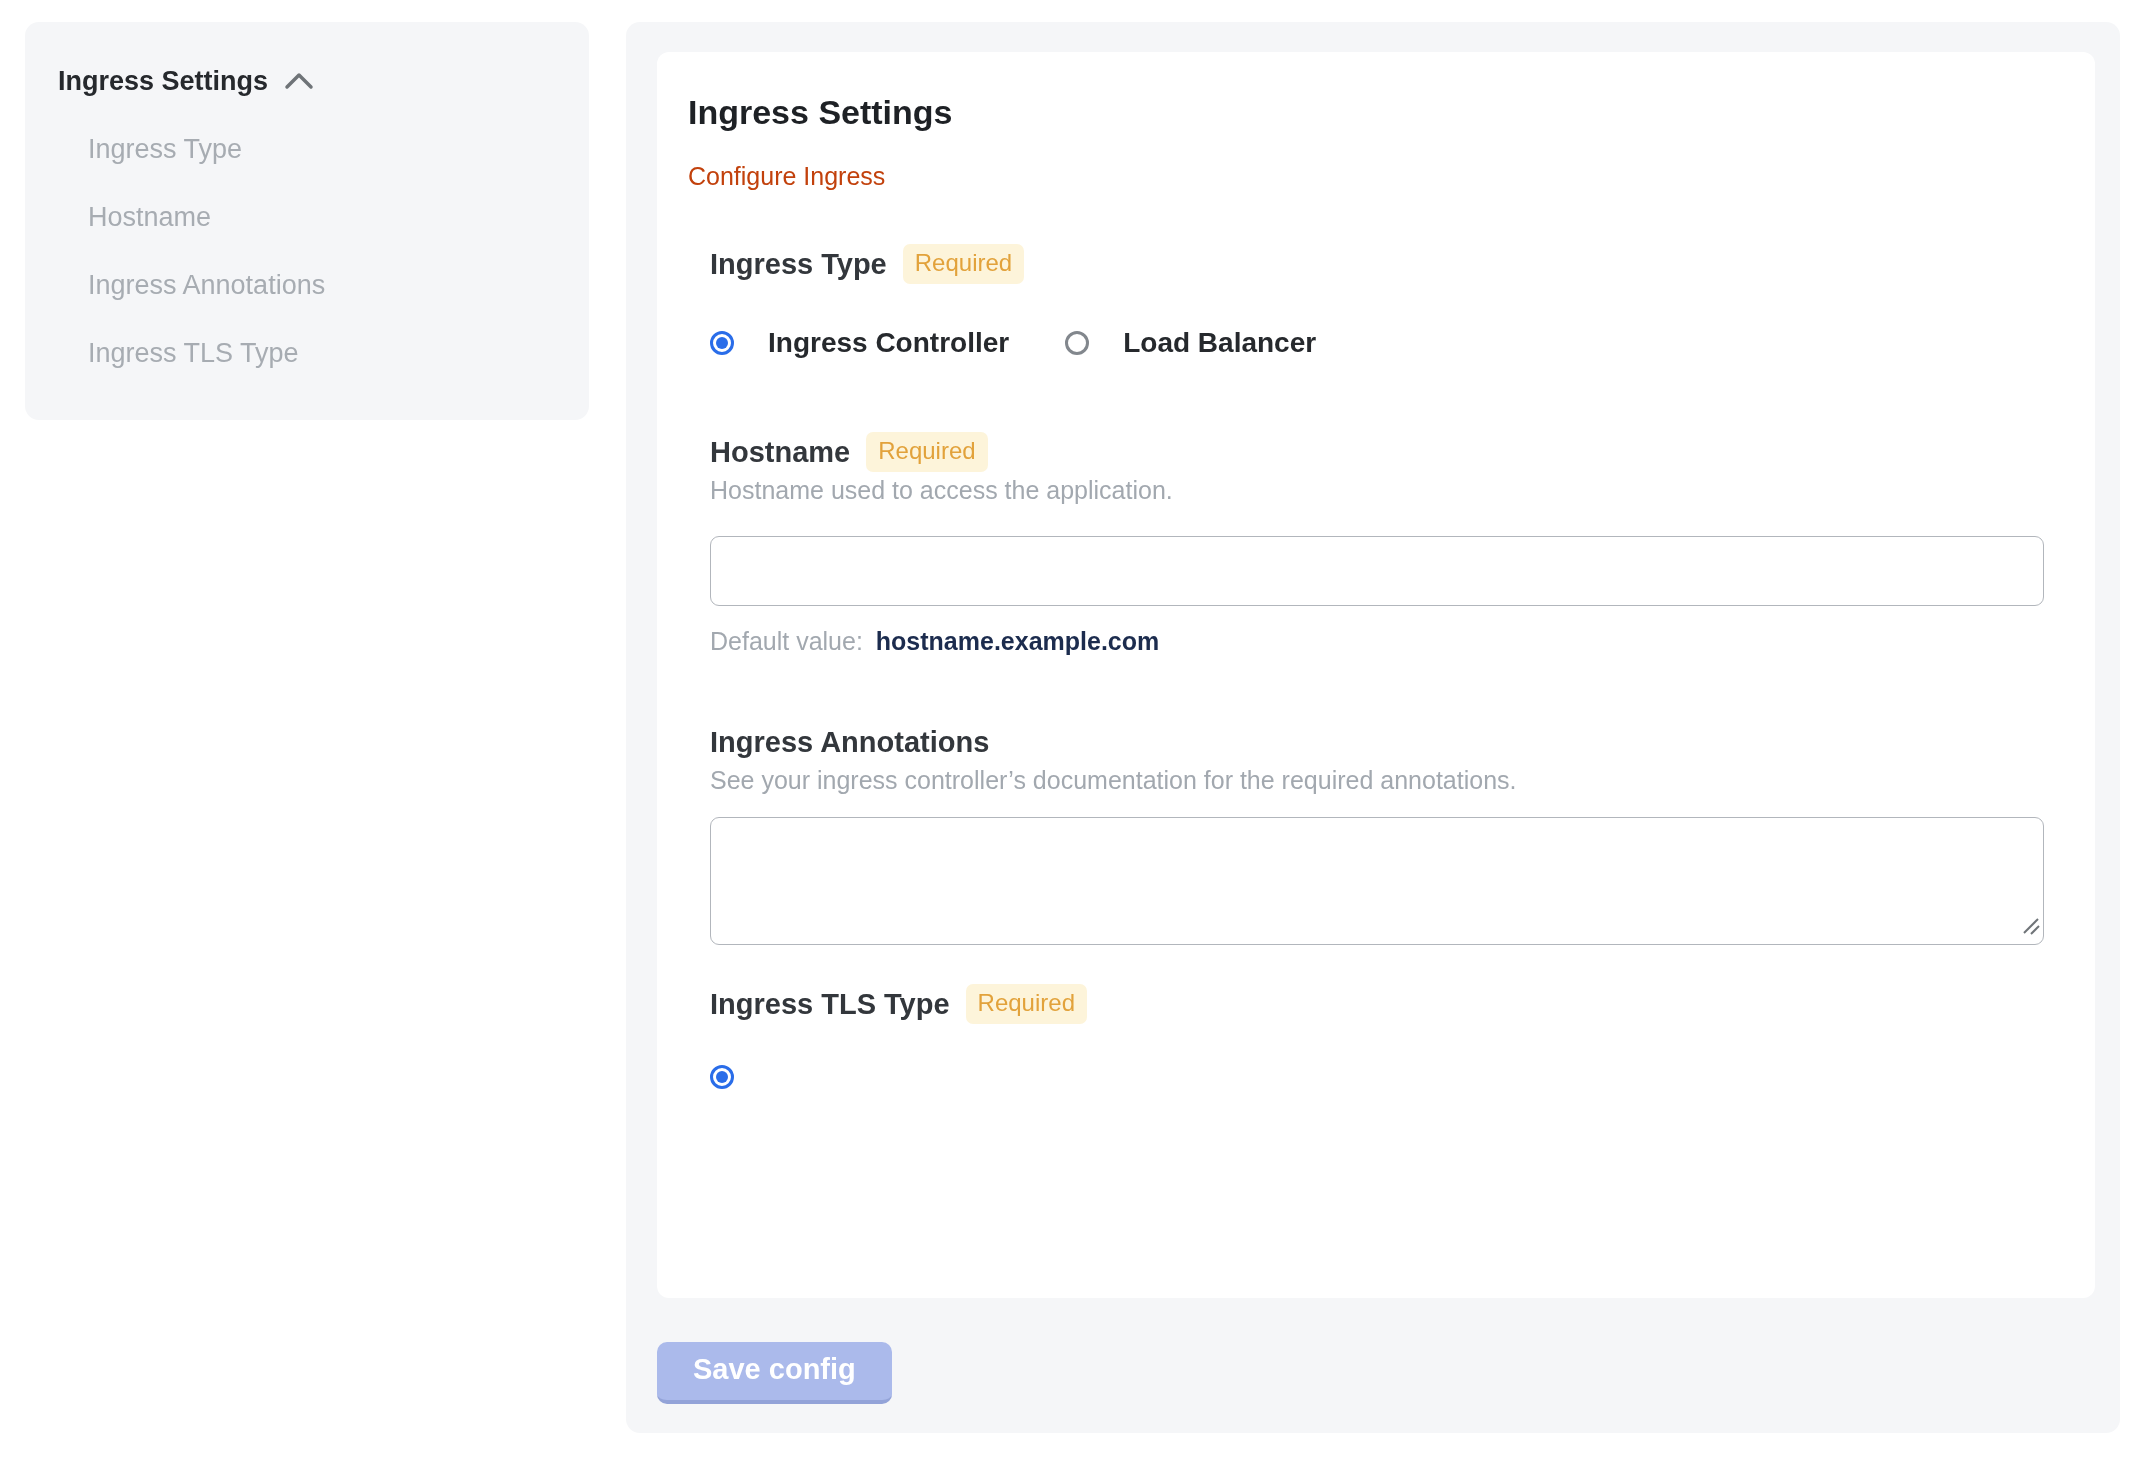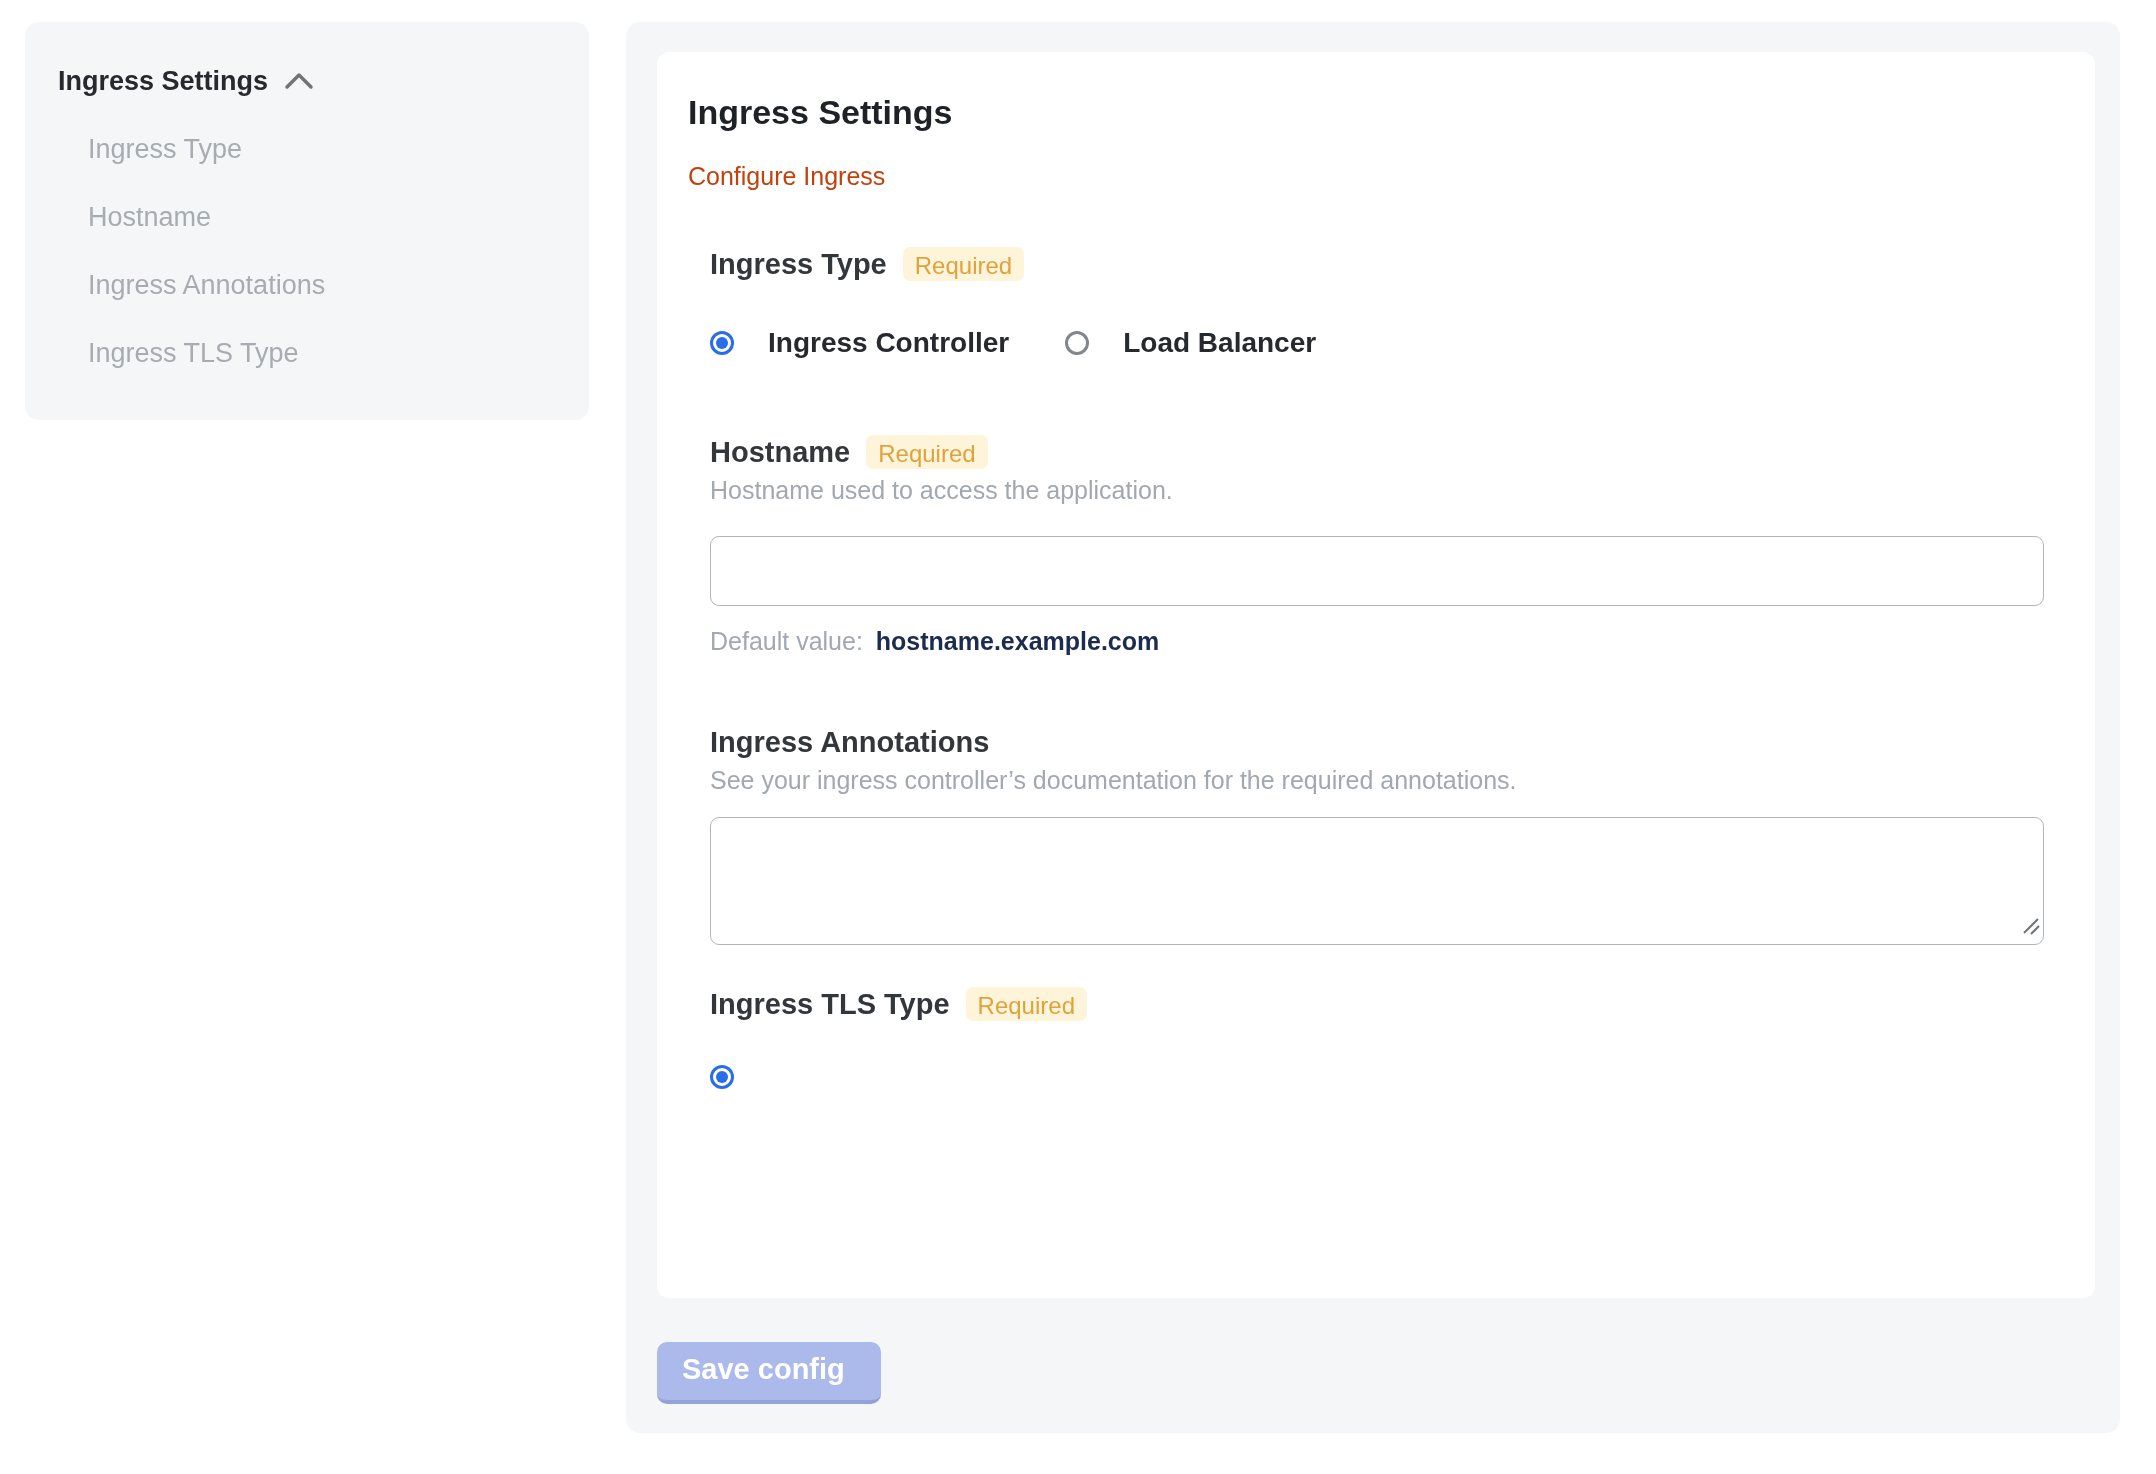--- a/index.html
+++ b/index.html
@@ -62,21 +62,21 @@
   .sections { margin-top: 54px; margin-left: 22px; }
 
   .label-row { display: flex; align-items: center; gap: 16px; height: 38px; }
   .section-label {
     font-size: 29px; font-weight: 600; color: #33373c;
   }
   .badge {
     background: var(--badge-bg, #fdf4da);
     color: var(--badge-text, #e2a23b);
     font-size: 24px;
-    padding: 5px 12px 1px 12px;
+    padding: 5px 12px 7px 12px;
     border-radius: 7px;
   }
   .section-desc {
     margin-top: 4px;
     font-size: 25px; color: #a2a8af;
     line-height: 30px;
   }
 
   
   .radio-row-h { display: flex; align-items: center; margin-top: 44px; }
@@ -143,21 +143,21 @@
   .section-tls { margin-top: 40px; }
   .radio-stack { margin-top: 42px; }
   .radio-stack .radio-option + .radio-option { margin-left: 0; margin-top: 38px; }
   .radio-stack .radio-option { display: flex; }
 
   
   .save-button {
     position: absolute;
     left: 31px; top: 1320px;
     height: 62px;
-    padding: 0 36px 4px 25px;
+    padding: 0 36px 4px 36px;
     background: var(--save-bg, #abbaeb);
     border: none;
     border-bottom: 4px solid var(--save-edge, #93a3d8);
     border-radius: 10px;
     color: #ffffff;
     font-size: 29px; font-weight: 700;
     font-family: "Liberation Sans", sans-serif;
     cursor: default;
   }
 </style>

